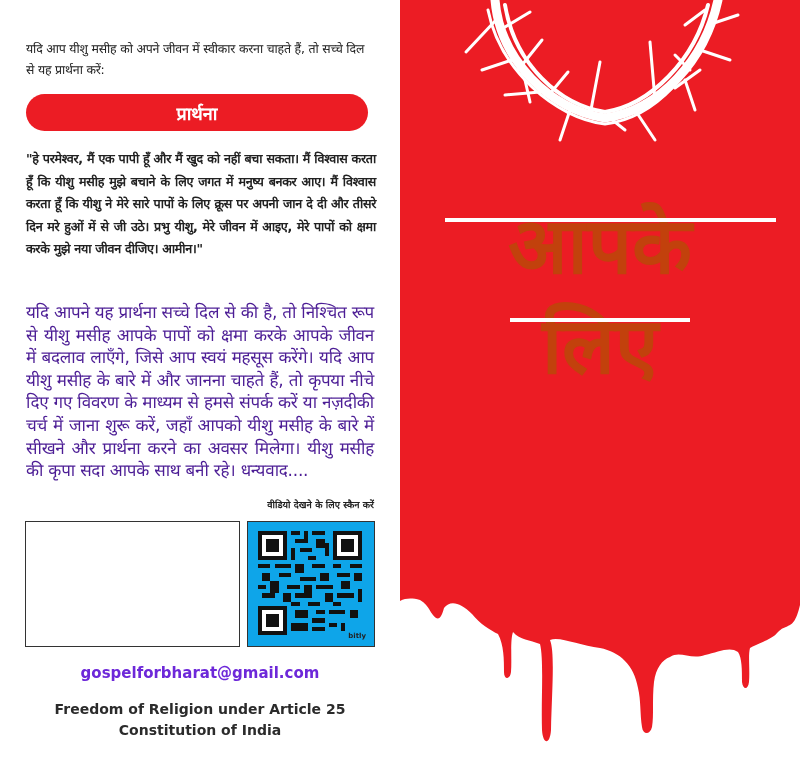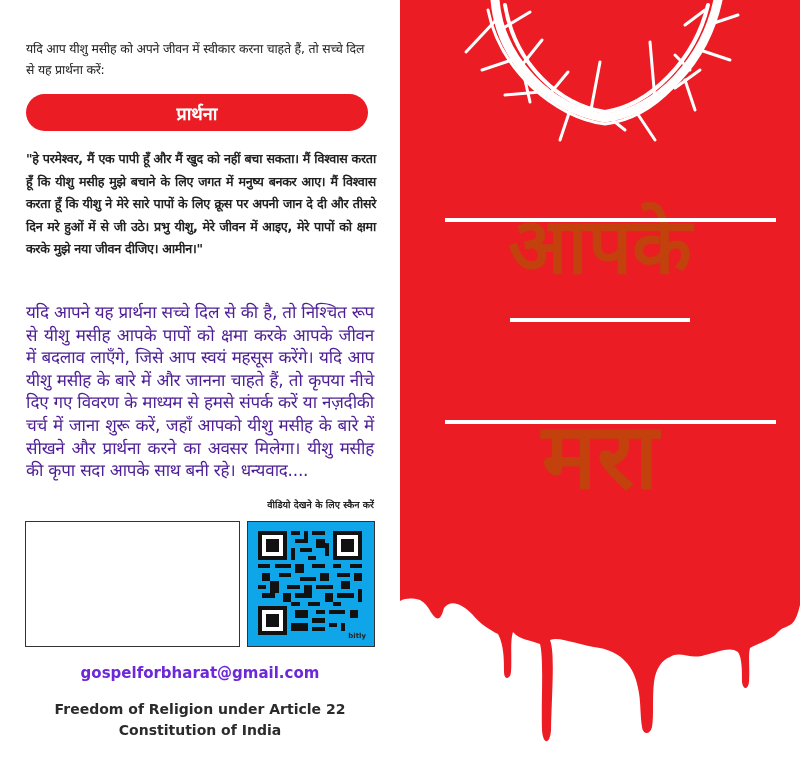--- a/index.html
+++ b/index.html
@@ -137,21 +137,21 @@
           <rect x="13" y="21" width="3" height="1"></rect>
         <rect x="17" y="22" width="2" height="1"></rect>
           <rect x="20" y="22" width="1" height="2"></rect>
           <rect x="13" y="23" width="3" height="1"></rect>
       </g>
     </svg>
     <span class="qr-brand">bitly</span>
   </div>
   <div class="email">gospelforbharat@gmail.com</div>
   <div class="freedom">
-    <div>Freedom of Religion under Article 22</div>
+    <div>Freedom of Religion under Article 25</div>
     <div>Constitution of India</div>
   </div>
 </div>
 
 <div class="right">
   <svg class="bg" width="400" height="767" viewBox="0 0 400 767">
     <path fill="#ec1c24" d="M0,0 H400 V605
       C396,622 392,624 388,626 C384,628 382,628 378,632
       C372,640 356,644 350,648 C348,655 350,670 349,682
       C348,690 343,690 342,682 C342,670 342,658 338,652
@@ -192,18 +192,15 @@
       <line x1="285" y1="80" x2="295" y2="110"></line>
         <line x1="125" y1="80" x2="130" y2="102"></line>
     </g>
   </svg>
   <div class="title-line t1">
     <div class="bar" style="top:28px;"></div>
     <span>आपके</span>
   </div>
   <div class="title-line t2">
     <div class="bar" style="top:28px; left:110px; right:110px;"></div>
-  </div>
-  <div class="title-line t3">
-    <div class="bar" style="top:30px;"></div>
-    <span>मरा</span>
+    <span>लिए</span>
   </div>
 </div>
 
 </body></html>

